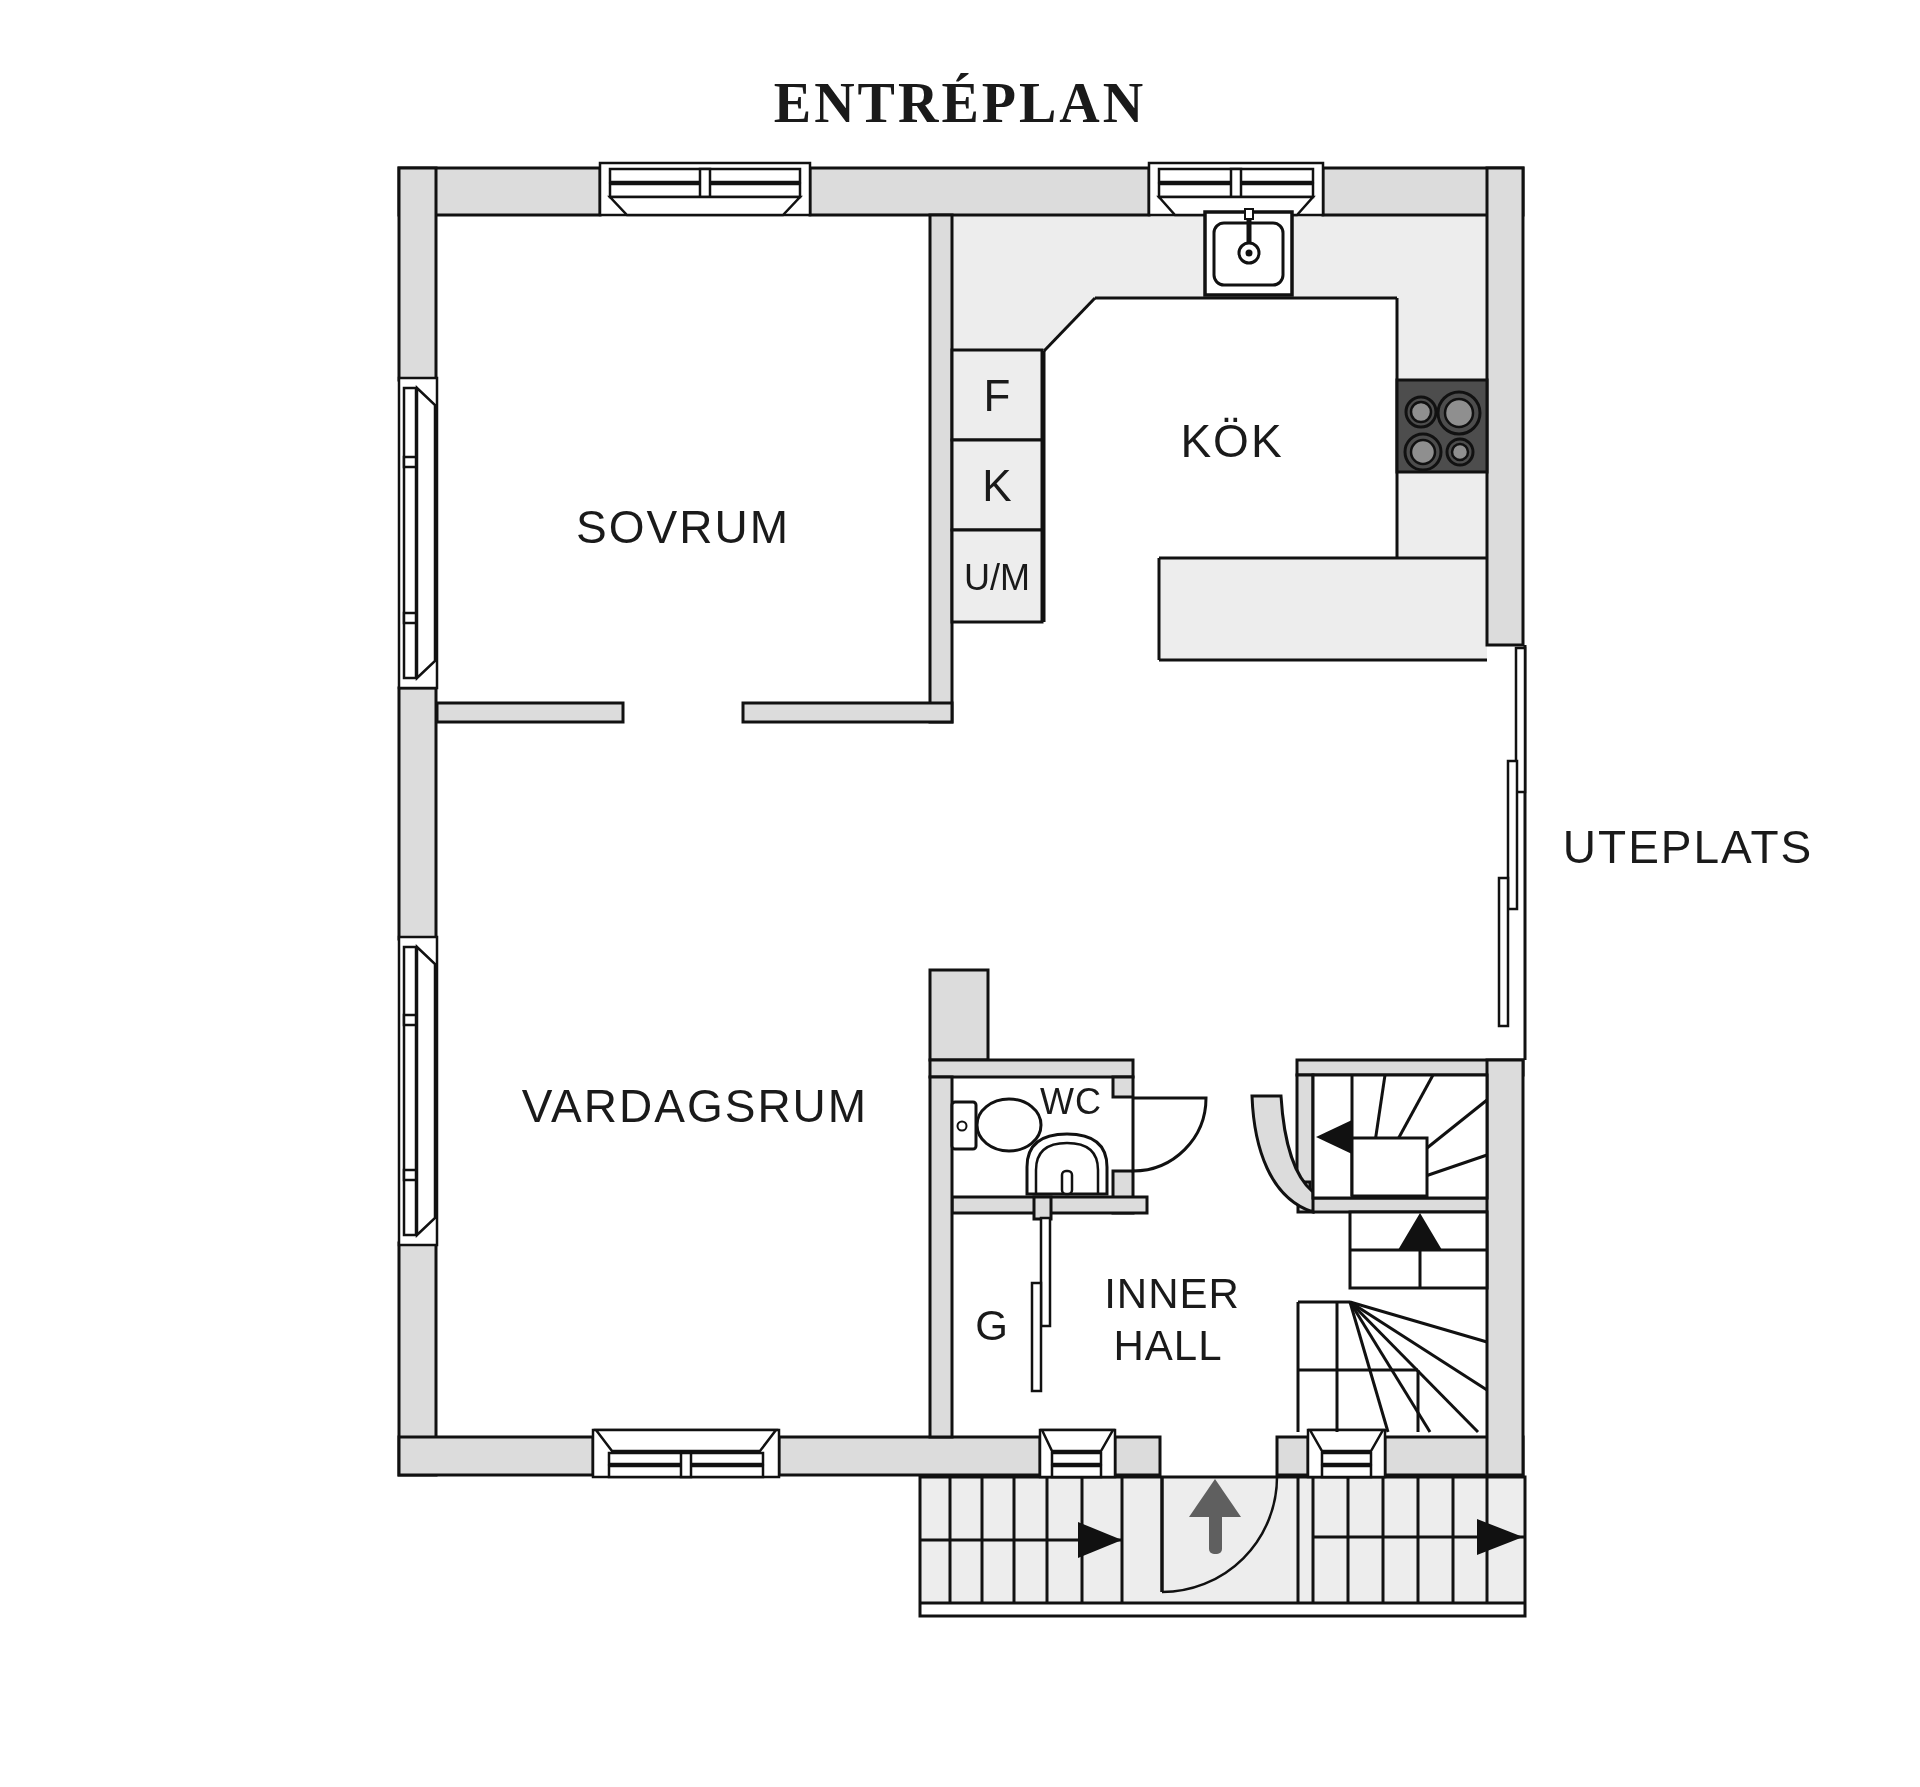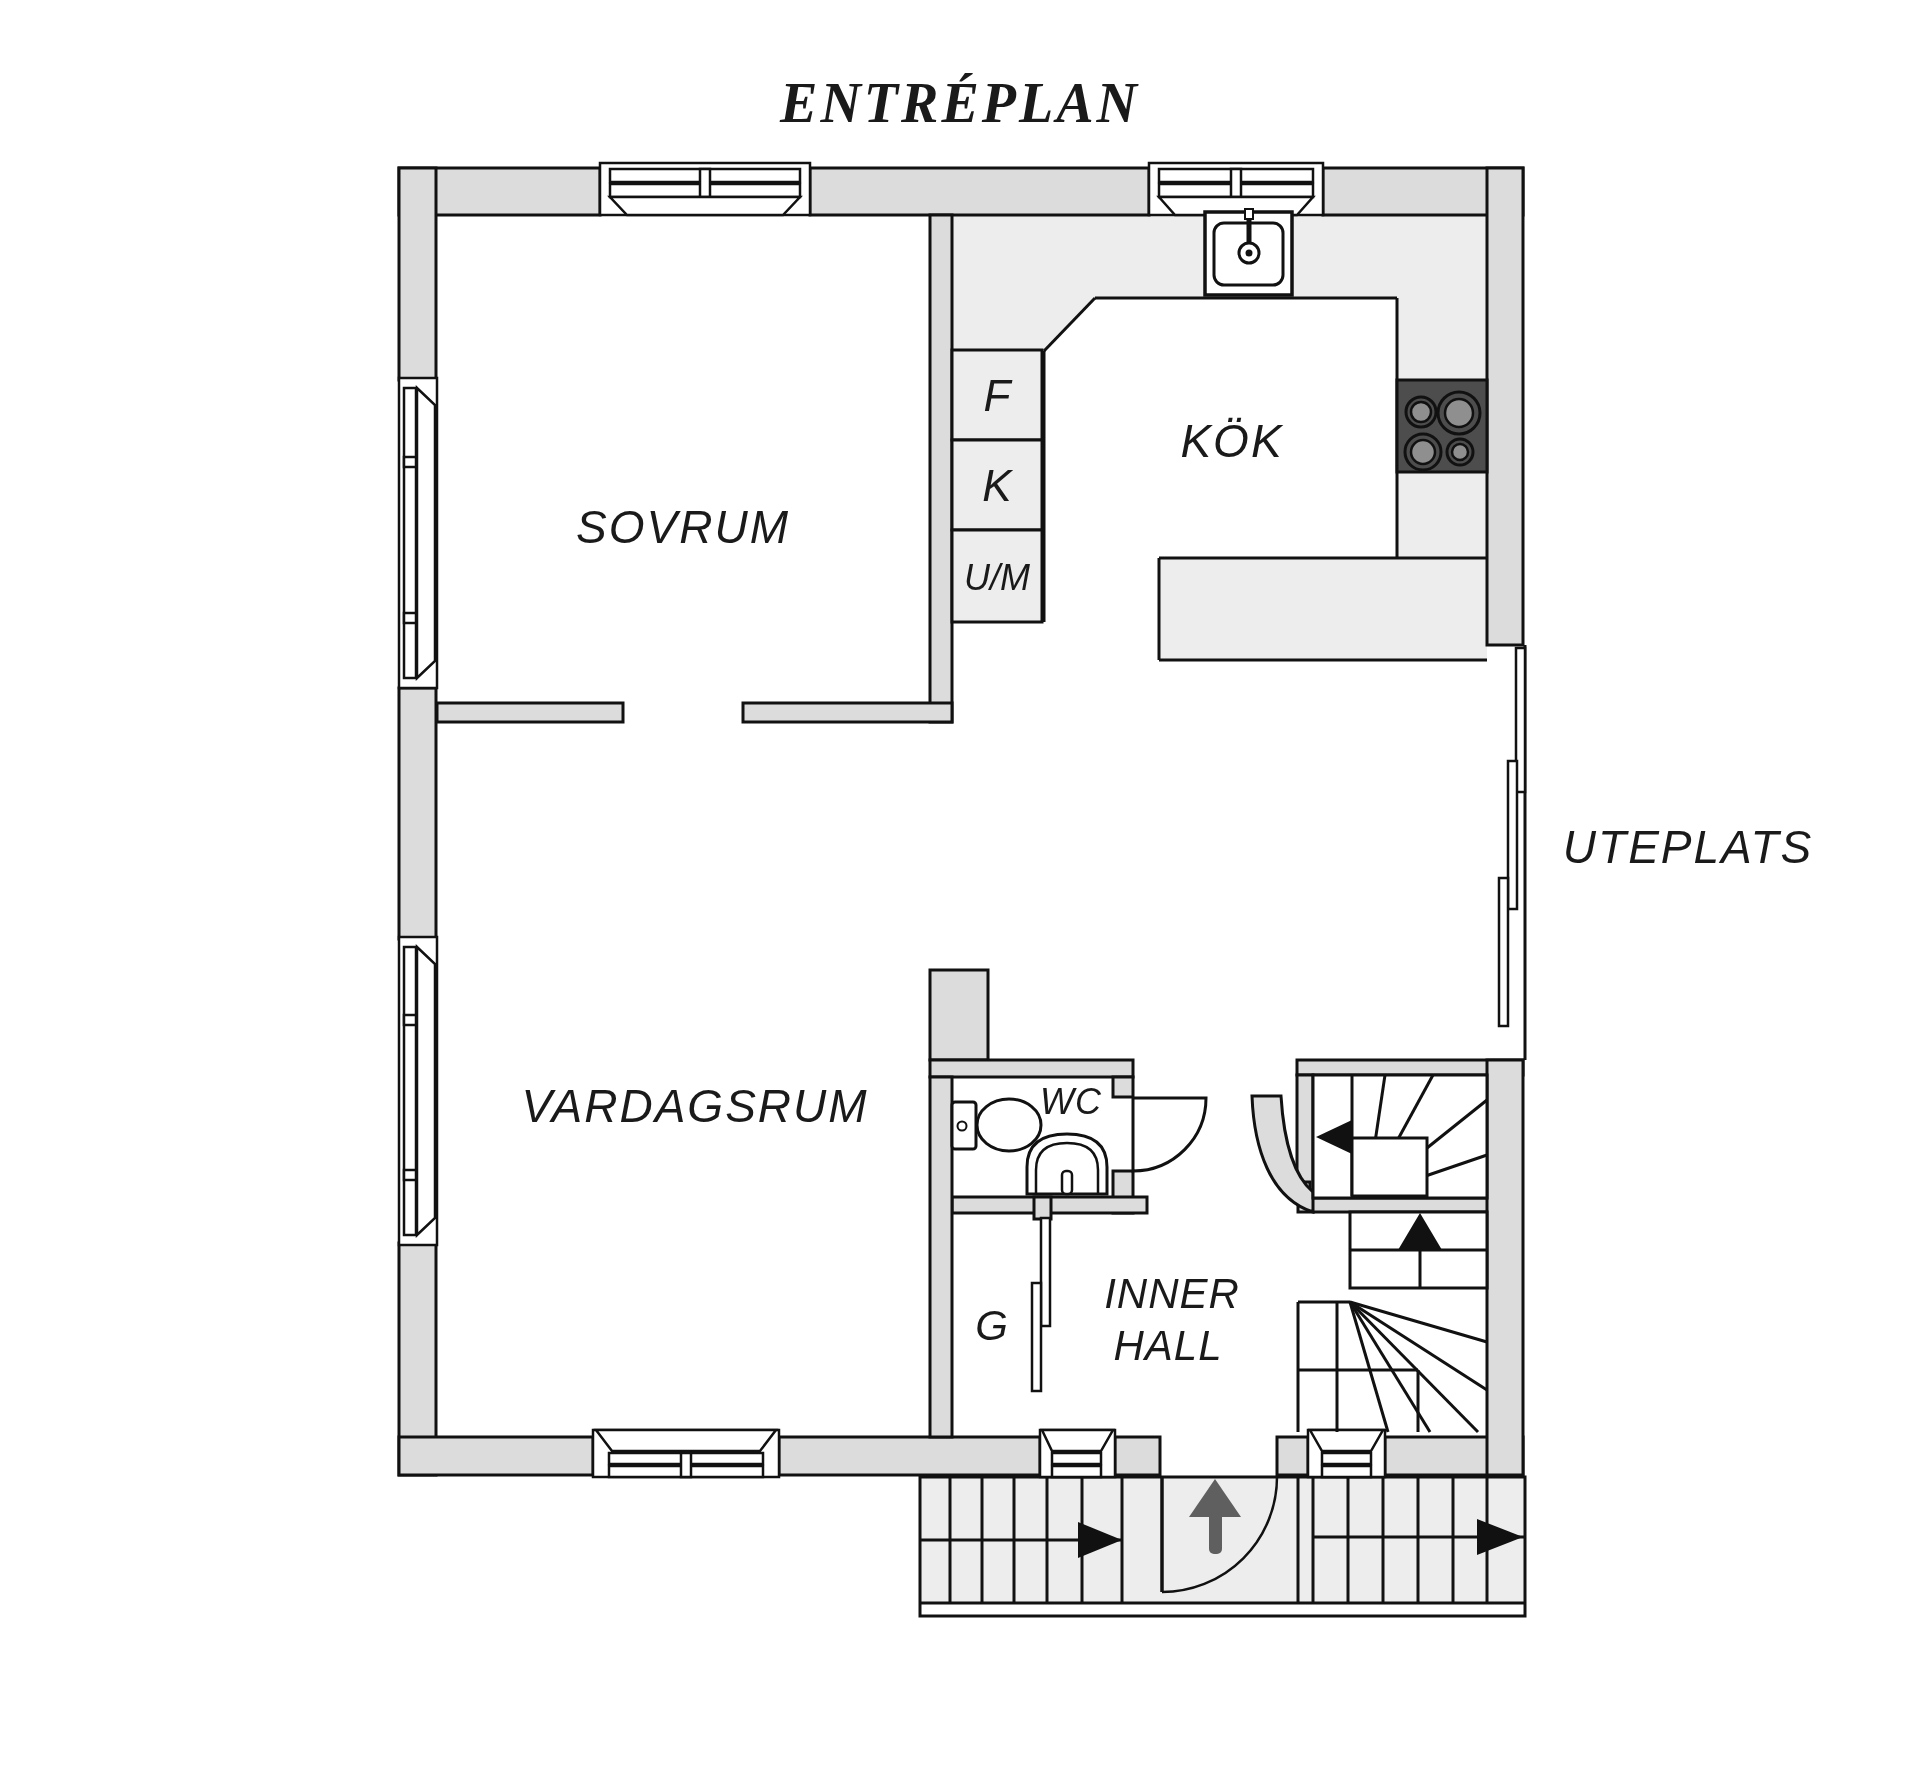--- a/index.html
+++ b/index.html
@@ -1,17 +1,17 @@
 <!DOCTYPE html>
 <html><head>
 <meta charset="utf-8">
 <style>
   html,body{margin:0;padding:0;background:#ffffff;}
   .page{position:relative;width:1920px;height:1787px;background:#ffffff;overflow:hidden;
-        font-family:"Liberation Sans", sans-serif;font-style:italic;}
+        font-family:"Liberation Sans", sans-serif;}
   svg{display:block;}
   text{fill:#1a1a1a;}
   .room-label{font-size:46px;letter-spacing:2px;}
   .small-label{font-size:36px;letter-spacing:1px;}
   .mid-label{font-size:42px;letter-spacing:1px;}
   .appliance-label{font-size:44px;}
   .um-label{font-size:36px;}
   .title-label{font-family:"Liberation Serif", serif;font-weight:bold;font-size:56px;letter-spacing:3px;}
 </style>
 </head>

